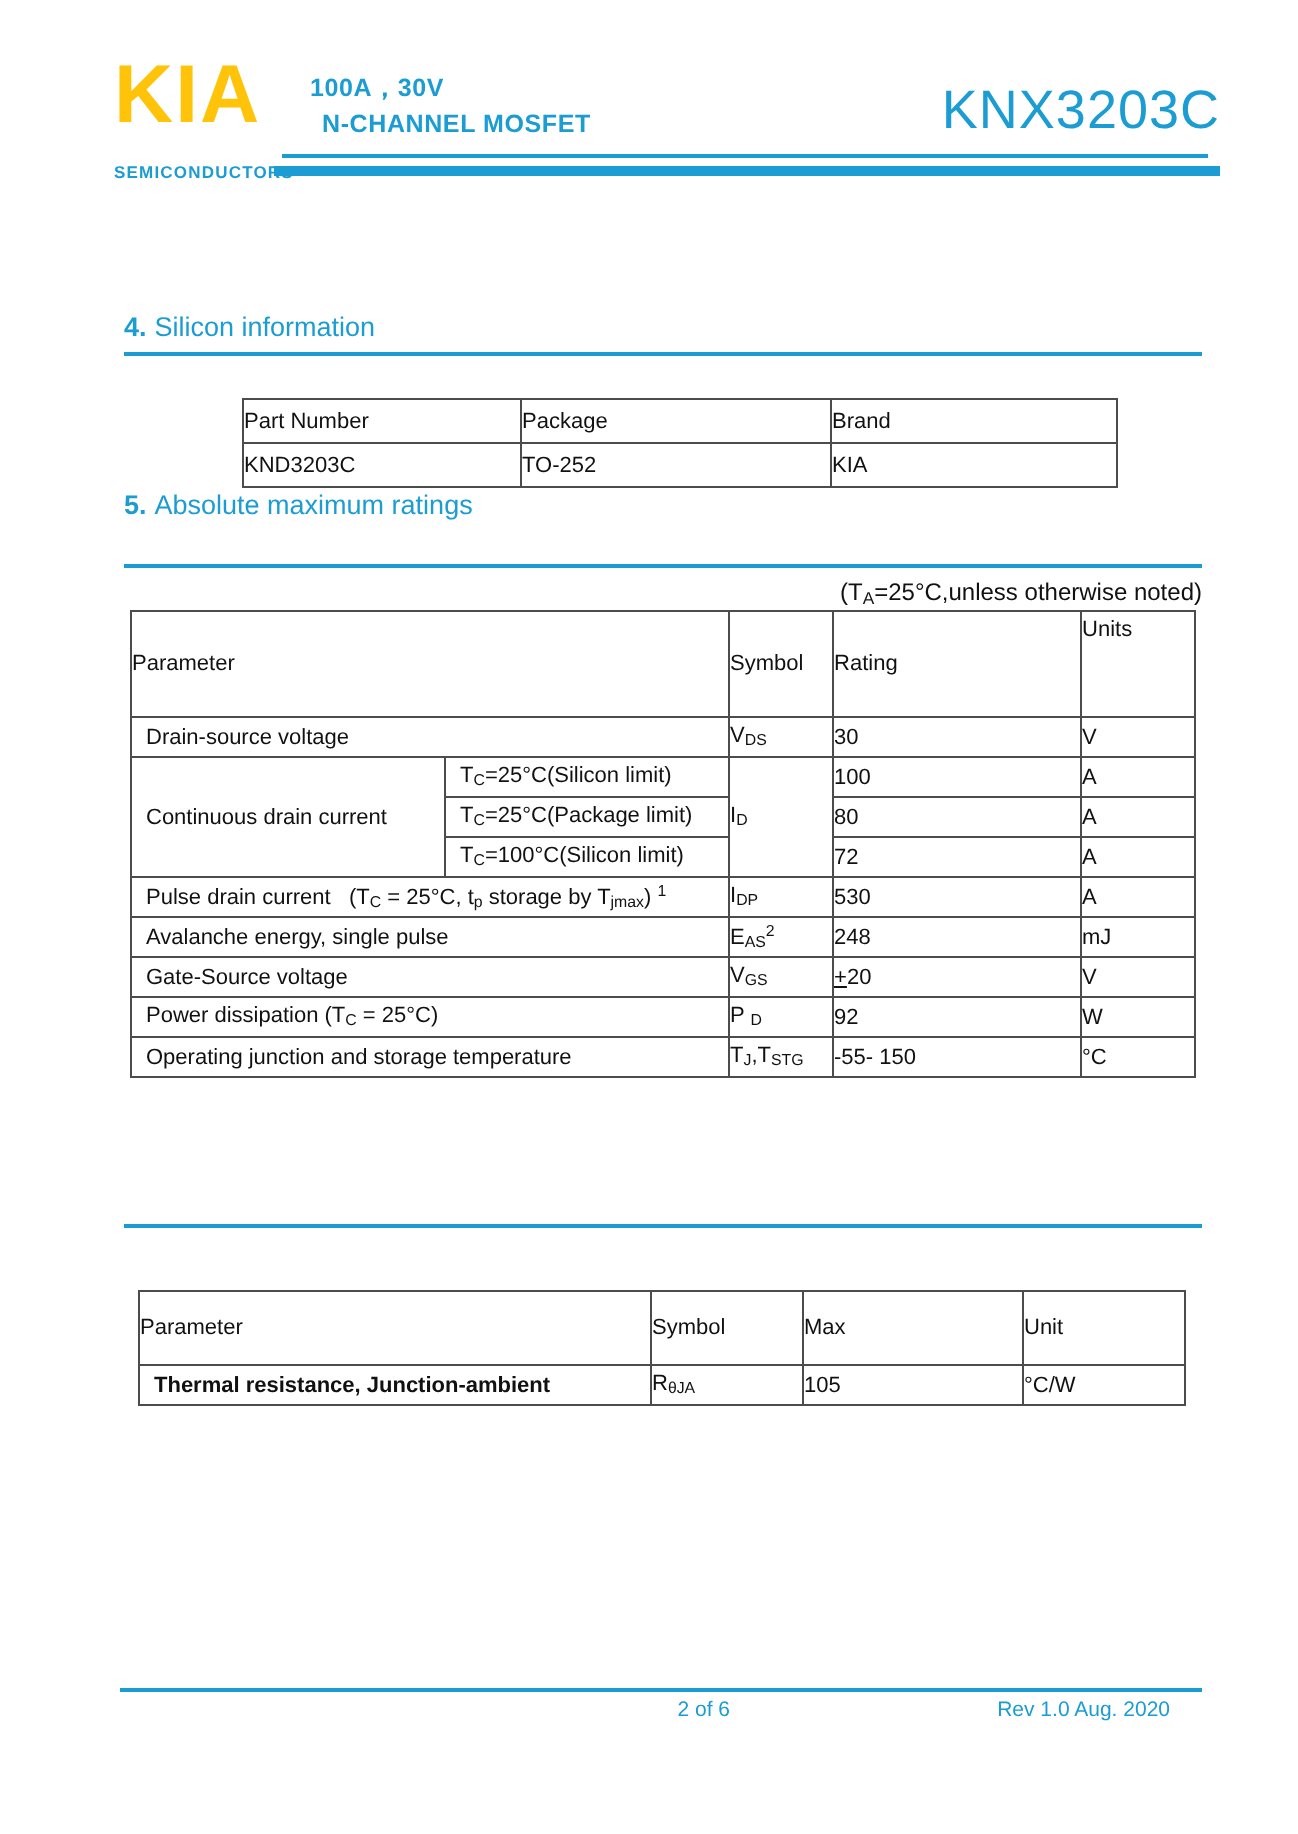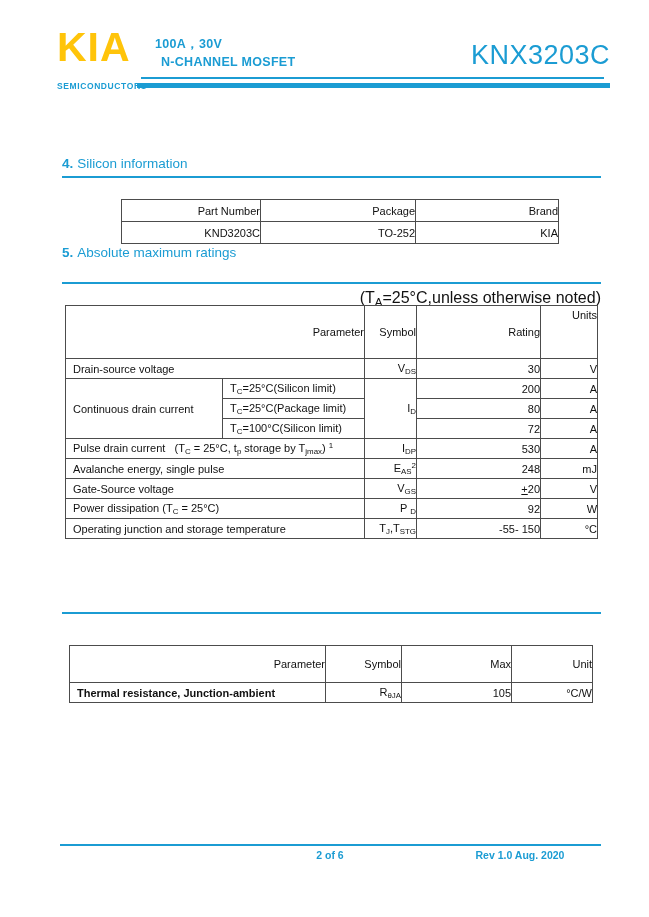--- a/index.html
+++ b/index.html
@@ -33,36 +33,36 @@
   .rule-thick { left:137px; top:83px; width:473px; height:5px; }
   
   .sec-head { position:absolute; left:62px; color:var(--accent); font-size:13.5px; line-height:16px; }
   .sec-head .num { font-weight:bold; }
   .sec-head .ttl { font-weight:normal; margin-left:4px; }
   .head-rule { position:absolute; left:62px; width:539px; height:2px; background:var(--accent); }
   
   table.t { position:absolute; border-collapse:collapse; table-layout:fixed; }
   table.t td, table.t th {
     border:1px solid #4c4c4c; font-size:11px; font-weight:normal;
-    text-align:right; vertical-align:middle; padding:0; overflow:hidden;
+    text-align:left; vertical-align:middle; padding:0; overflow:hidden;
   }
   table.t .pl { text-align:left; padding-left:7px;margin-top:32px; }
   .abs td { font-size:11.3px; }
   .hdr53 { height:53px; }
   .h22 { height:22px; }
   .h20 { height:20px; }
   .h37 { height:37px; }
   .vtop { vertical-align:top !important; padding-top:3px !important; }
   .bold { font-weight:bold !important; }
   sub { font-size:0.72em; vertical-align:-0.22em; }
   sup { font-size:0.72em; vertical-align:0.5em; }
   u { text-decoration:underline; }
   
-  .note { position:absolute; right:48px; top:289px; font-size:16px; color:#111; }
-  .ft { position:absolute; color:var(--accent); font-weight:bold; font-size:10.5px; text-align:center; }
+  .note { position:absolute; right:48px; top:289px; font-size:12px; color:#111; }
+  .ft { position:absolute; color:var(--accent); font-weight:normal; font-size:10.5px; text-align:right; }
 </style>
 </head>
 <body>
 
 <div class="page">
 
   <div class="logo">KIA</div>
   <div class="logo-sub">SEMICONDUCTORS</div>
   <div class="spec">100A，30V</div>
   <div class="ptype">N-CHANNEL MOSFET</div>
@@ -119,21 +119,21 @@
     <tr class="h20">
       <td class="pl" colspan="2"><span>Drain-source voltage</span></td>
       <td><span>V</span><sub>DS</sub></td>
       <td>30</td>
       <td>V</td>
     </tr>
     <tr class="h20">
       <td class="pl" rowspan="3">Continuous drain current</td>
       <td class="pl"><span>T</span><sub>C</sub><span>=25°C(Silicon limit)</span></td>
       <td rowspan="3"><span>I</span><sub>D</sub></td>
-      <td>200</td>
+      <td>100</td>
       <td>A</td>
     </tr>
     <tr class="h20">
       <td class="pl"><span>T</span><sub>C</sub><span>=25°C(Package limit)</span></td>
       <td>80</td>
       <td>A</td>
     </tr>
     <tr class="h20">
       <td class="pl"><span>T</span><sub>C</sub><span>=100°C(Silicon limit)</span></td>
       <td>72</td>

